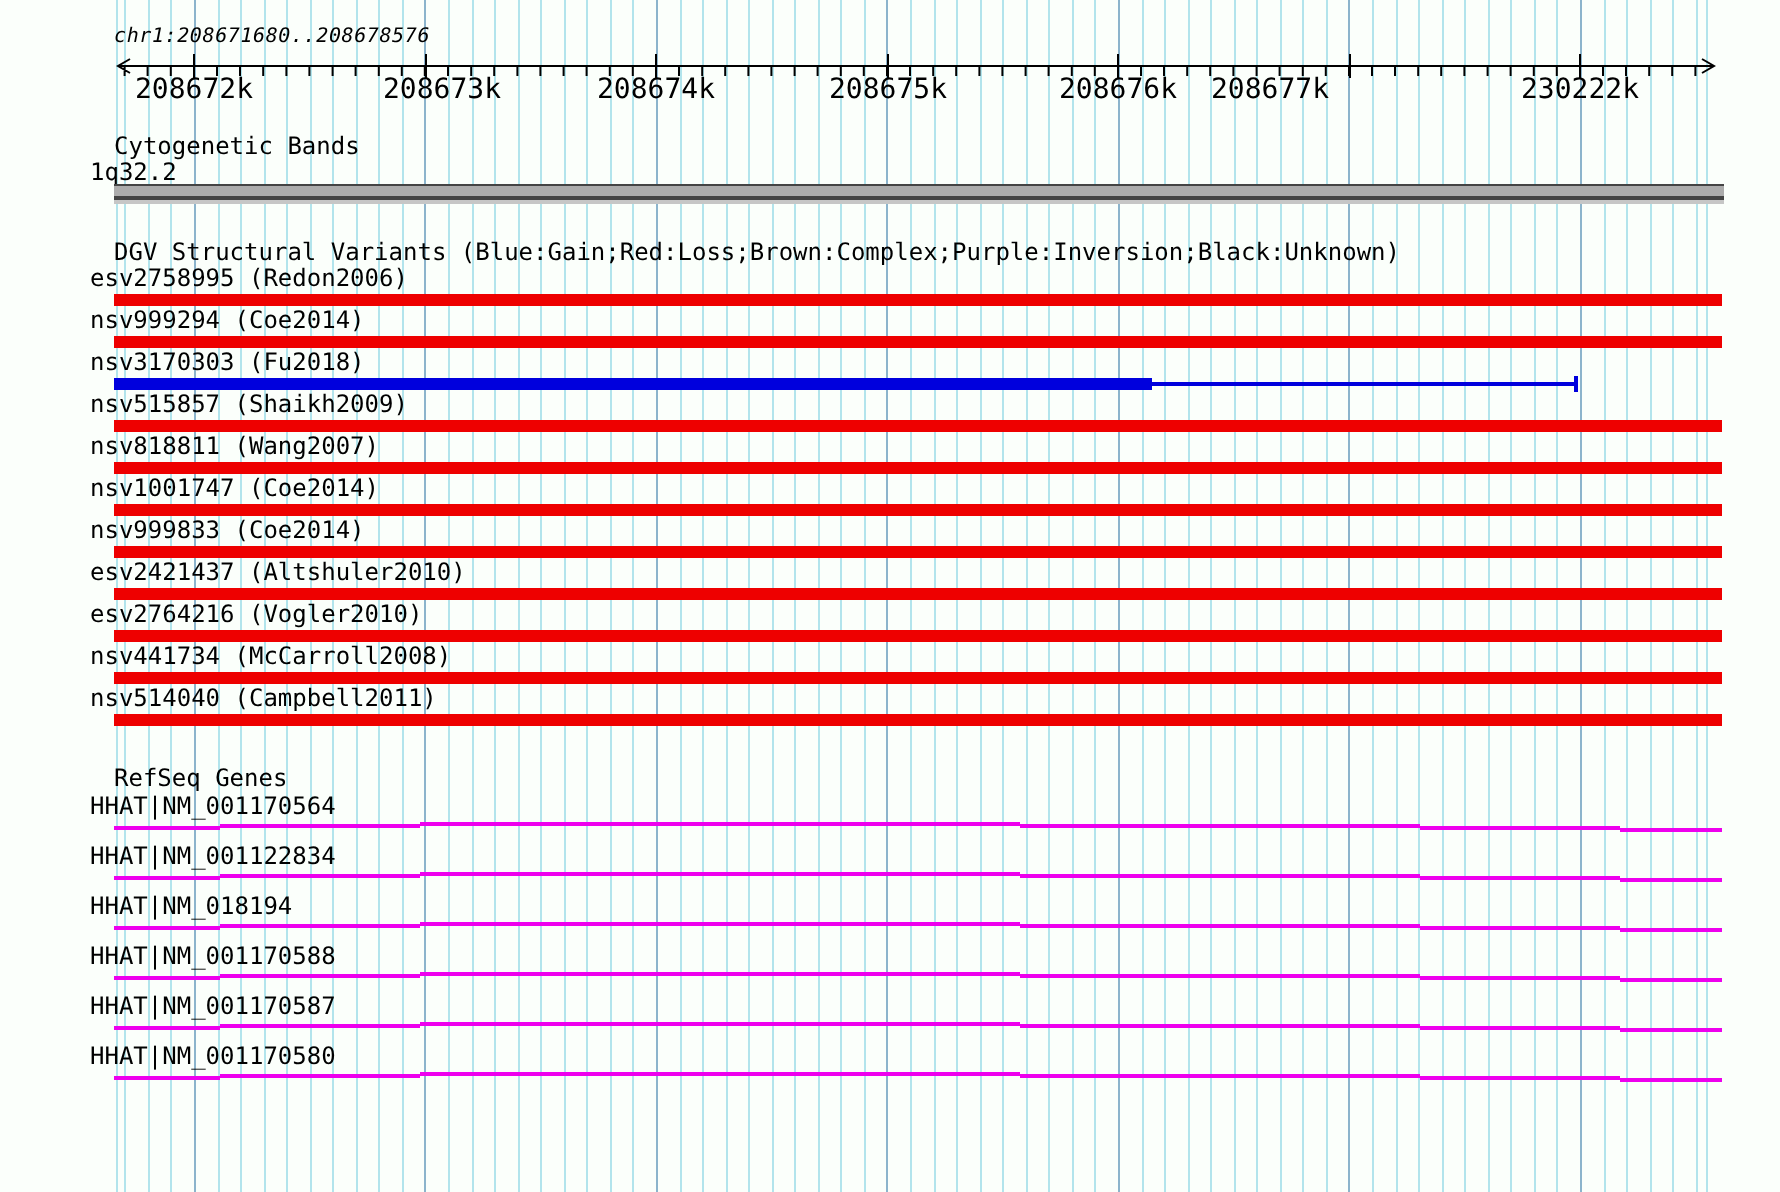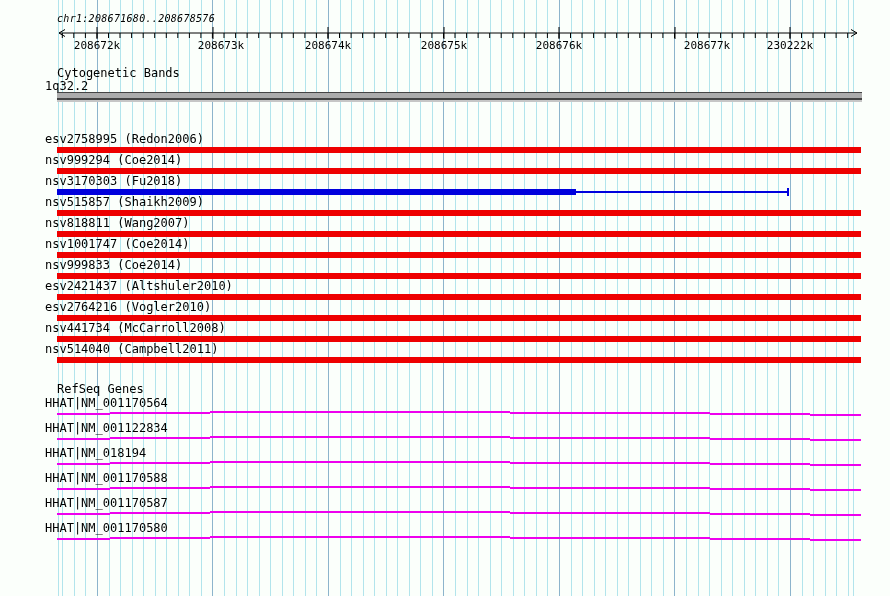--- a/index.html
+++ b/index.html
@@ -2,21 +2,21 @@
 <html><head>
 <meta charset="utf-8">
 <style>
   html,body{margin:0;padding:0;background:#fff;}
   #app{position:relative;width:890px;height:596px;background:#FBFFFB;overflow:hidden;
        font-family:"DejaVu Sans Mono",monospace;color:#000;}
   .vline{position:absolute;top:0;bottom:0;width:1px;}
   .hdr{position:absolute;left:57px;font-size:12px;font-weight:normal;line-height:13px;white-space:pre;}
   .lbl{position:absolute;left:45px;font-size:12px;line-height:13px;white-space:pre;}
   .title{position:absolute;left:57px;top:13px;font-size:10px;line-height:12px;letter-spacing:0.3px;font-style:italic;}
-  .tick-label{position:absolute;top:39px;font-size:11px;line-height:13px;transform:translateX(-50%);}
+  .tick-label{position:absolute;top:39px;font-size:14px;line-height:13px;transform:translateX(-50%);}
   .bar{position:absolute;height:6px;}
   .thinline{position:absolute;height:2px;}
   .endtick{position:absolute;width:2px;height:8px;}
   .gseg{position:absolute;height:2px;}
   #ruler-svg{position:absolute;left:0;top:0;}
 </style>
 </head>
 <body>
 
 <div id="app">
@@ -97,29 +97,30 @@
   <svg id="ruler-svg" width="890" height="56">
       <path d="M59 33 H857 M65 29.5 L59 33 L65 36.5 M851 29.5 L857 33 L851 36.5 M62.3 33 V38 M73.8 33 V38 M85.4 33 V38 M97.0 33 V38 M108.5 33 V38 M120.0 33 V38 M131.6 33 V38 M143.2 33 V38 M154.7 33 V38 M166.3 33 V38 M177.8 33 V38 M189.4 33 V38 M200.9 33 V38 M212.4 33 V38 M224.0 33 V38 M235.6 33 V38 M247.1 33 V38 M258.7 33 V38 M270.2 33 V38 M281.8 33 V38 M293.3 33 V38 M304.9 33 V38 M316.4 33 V38 M328.0 33 V38 M339.5 33 V38 M351.1 33 V38 M362.6 33 V38 M374.2 33 V38 M385.7 33 V38 M397.3 33 V38 M408.8 33 V38 M420.4 33 V38 M431.9 33 V38 M443.5 33 V38 M455.0 33 V38 M466.6 33 V38 M478.1 33 V38 M489.7 33 V38 M501.2 33 V38 M512.8 33 V38 M524.3 33 V38 M535.9 33 V38 M547.4 33 V38 M559.0 33 V38 M570.5 33 V38 M582.0 33 V38 M593.6 33 V38 M605.1 33 V38 M616.7 33 V38 M628.3 33 V38 M639.8 33 V38 M651.4 33 V38 M662.9 33 V38 M674.5 33 V38 M686.0 33 V38 M697.5 33 V38 M709.1 33 V38 M720.6 33 V38 M732.2 33 V38 M743.8 33 V38 M755.3 33 V38 M766.9 33 V38 M778.4 33 V38 M790.0 33 V38 M801.5 33 V38 M813.0 33 V38 M824.6 33 V38 M836.1 33 V38 M847.7 33 V38 M97 27 V39 M213 27 V39 M328 27 V39 M444 27 V39 M559 27 V39 M675 27 V39 M790 27 V39 " stroke="#000" fill="none" stroke-width="1"></path>
     </svg>
   <div class="title">chr1:208671680..208678576</div>
   <div id="ticklabels">
       <div class="tick-label" style="left: 97px;">208672k</div>
       <div class="tick-label" style="left: 221px;">208673k</div>
       <div class="tick-label" style="left: 328px;">208674k</div>
       <div class="tick-label" style="left: 444px;">208675k</div>
       <div class="tick-label" style="left: 559px;">208676k</div>
-      <div class="tick-label" style="left: 707px; text-align: center;">208677k</div>
+      <div class="tick-label" style="left: 635px; text-align: center;">208677k</div>
       <div class="tick-label" style="left: 790px;">230222k</div>
     </div>
 
   <div class="hdr" style="top:67px">Cytogenetic Bands</div>
   <div class="lbl" style="top:80px">1q32.2</div>
   <div id="cytoband" style="position: absolute; left: 57px; width: 805px; top: 92px; height: 5px; background: rgb(172, 172, 172); border-top: 1px solid rgb(68, 68, 68); border-bottom: 2px solid rgb(68, 68, 68);"></div>
   <div id="cytoband-shadow" style="position: absolute; left: 57px; width: 805px; top: 100px; height: 2px; background: rgb(198, 198, 198);"></div>
 
+  <div class="hdr" style="top:120px">DGV Structural Variants (Blue:Gain;Red:Loss;Brown:Complex;Purple:Inversion;Black:Unknown)</div>
   <div id="variants">
       <div class="lbl" style="top: 133px;">esv2758995 (Redon2006)</div>
       <div class="bar" style="left: 57px; top: 147px; width: 804px; background: rgb(238, 0, 0);"></div>
       <div class="lbl" style="top: 154px;">nsv999294 (Coe2014)</div>
       <div class="bar" style="left: 57px; top: 168px; width: 804px; background: rgb(238, 0, 0);"></div>
       <div class="lbl" style="top: 175px;">nsv3170303 (Fu2018)</div>
       <div class="bar" style="left: 57px; top: 189px; width: 519px; background: rgb(0, 0, 221);"></div>
       <div class="thinline" style="left: 576px; top: 191px; width: 211px; background: rgb(0, 0, 221);"></div>
       <div class="endtick" style="left: 787px; top: 188px; background: rgb(0, 0, 221);"></div>
       <div class="lbl" style="top: 196px;">nsv515857 (Shaikh2009)</div>

